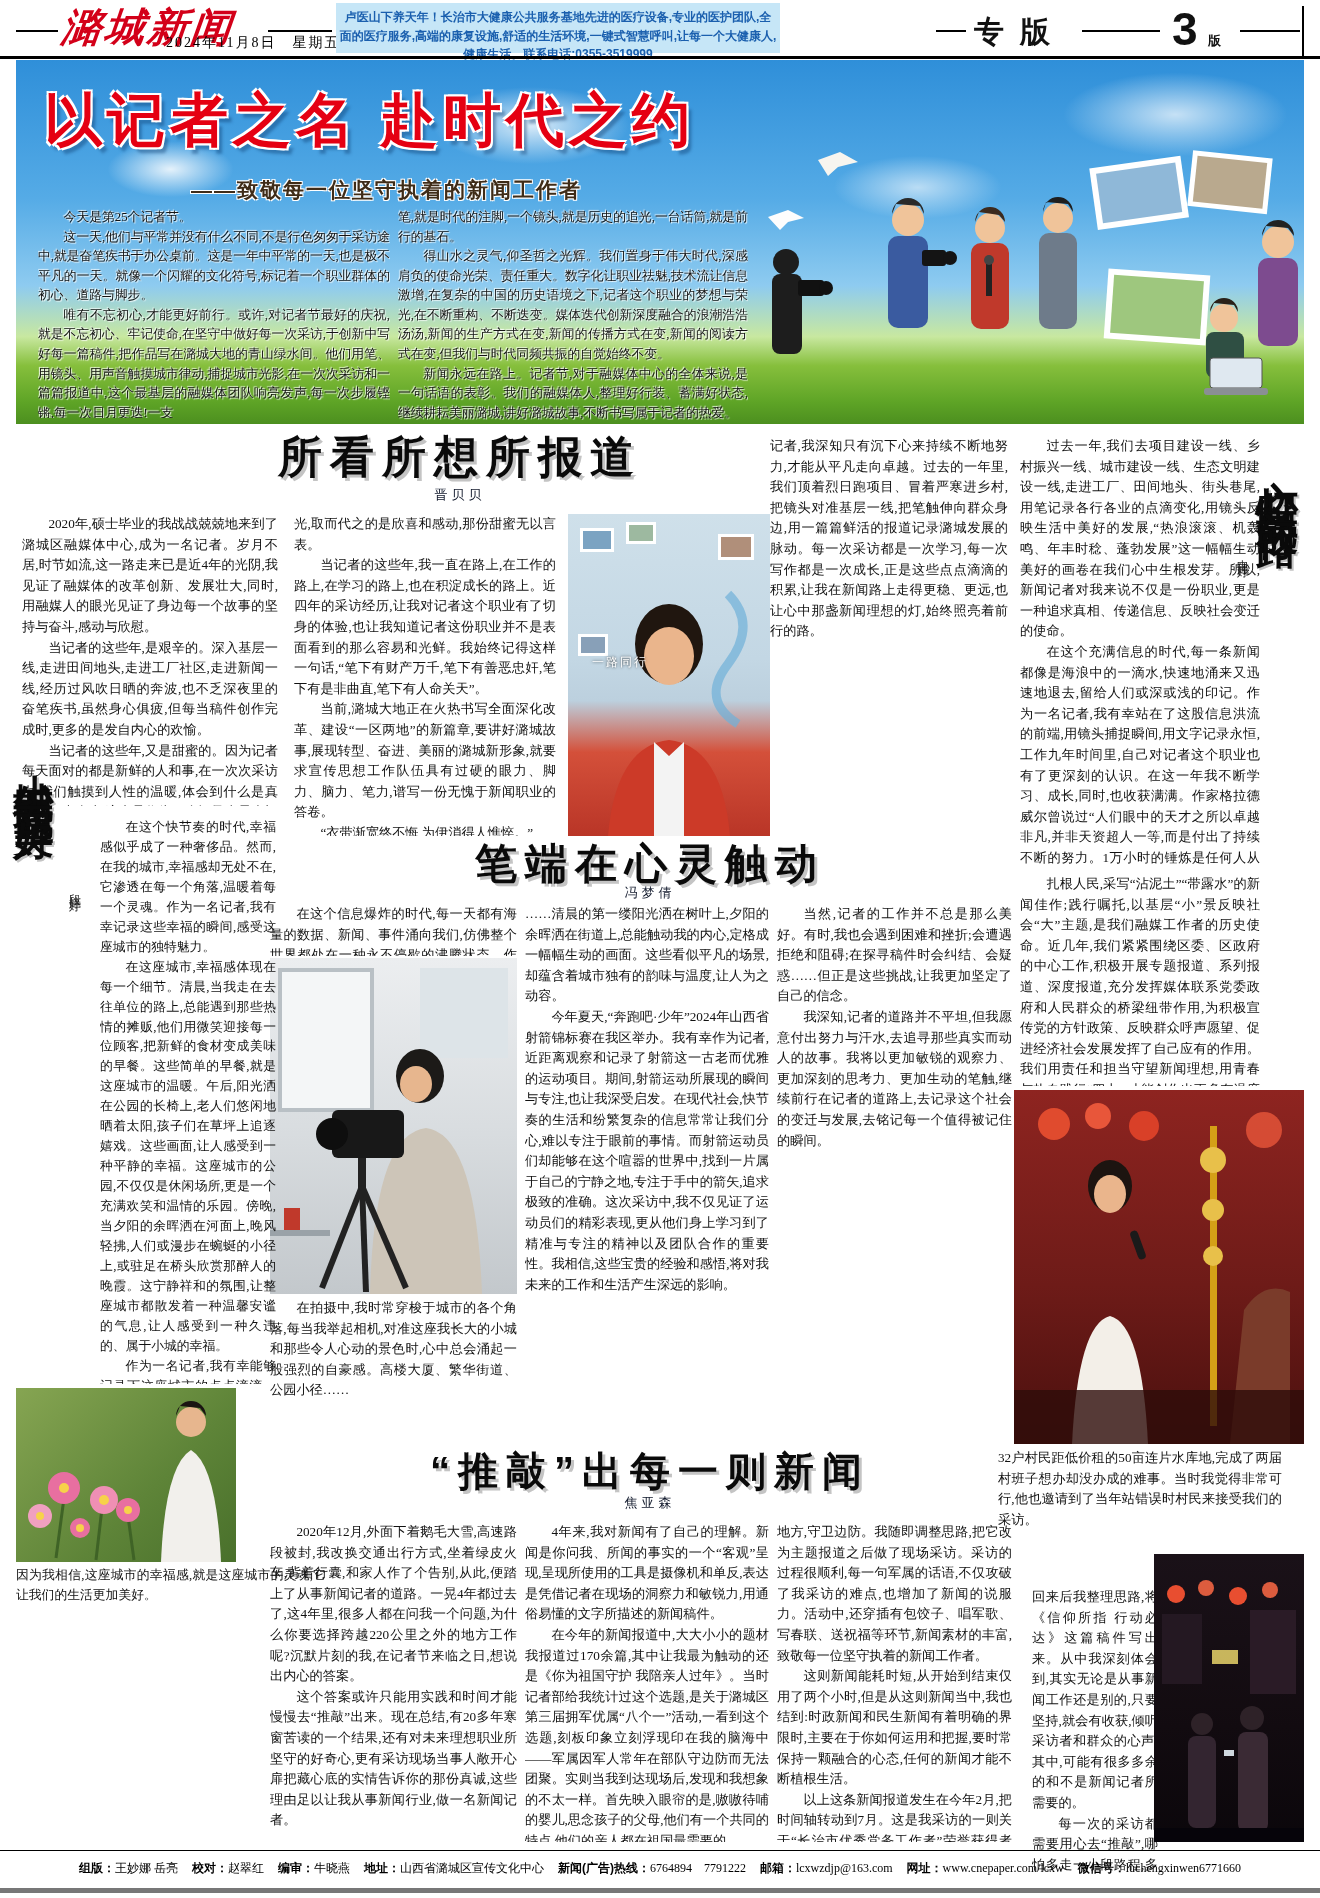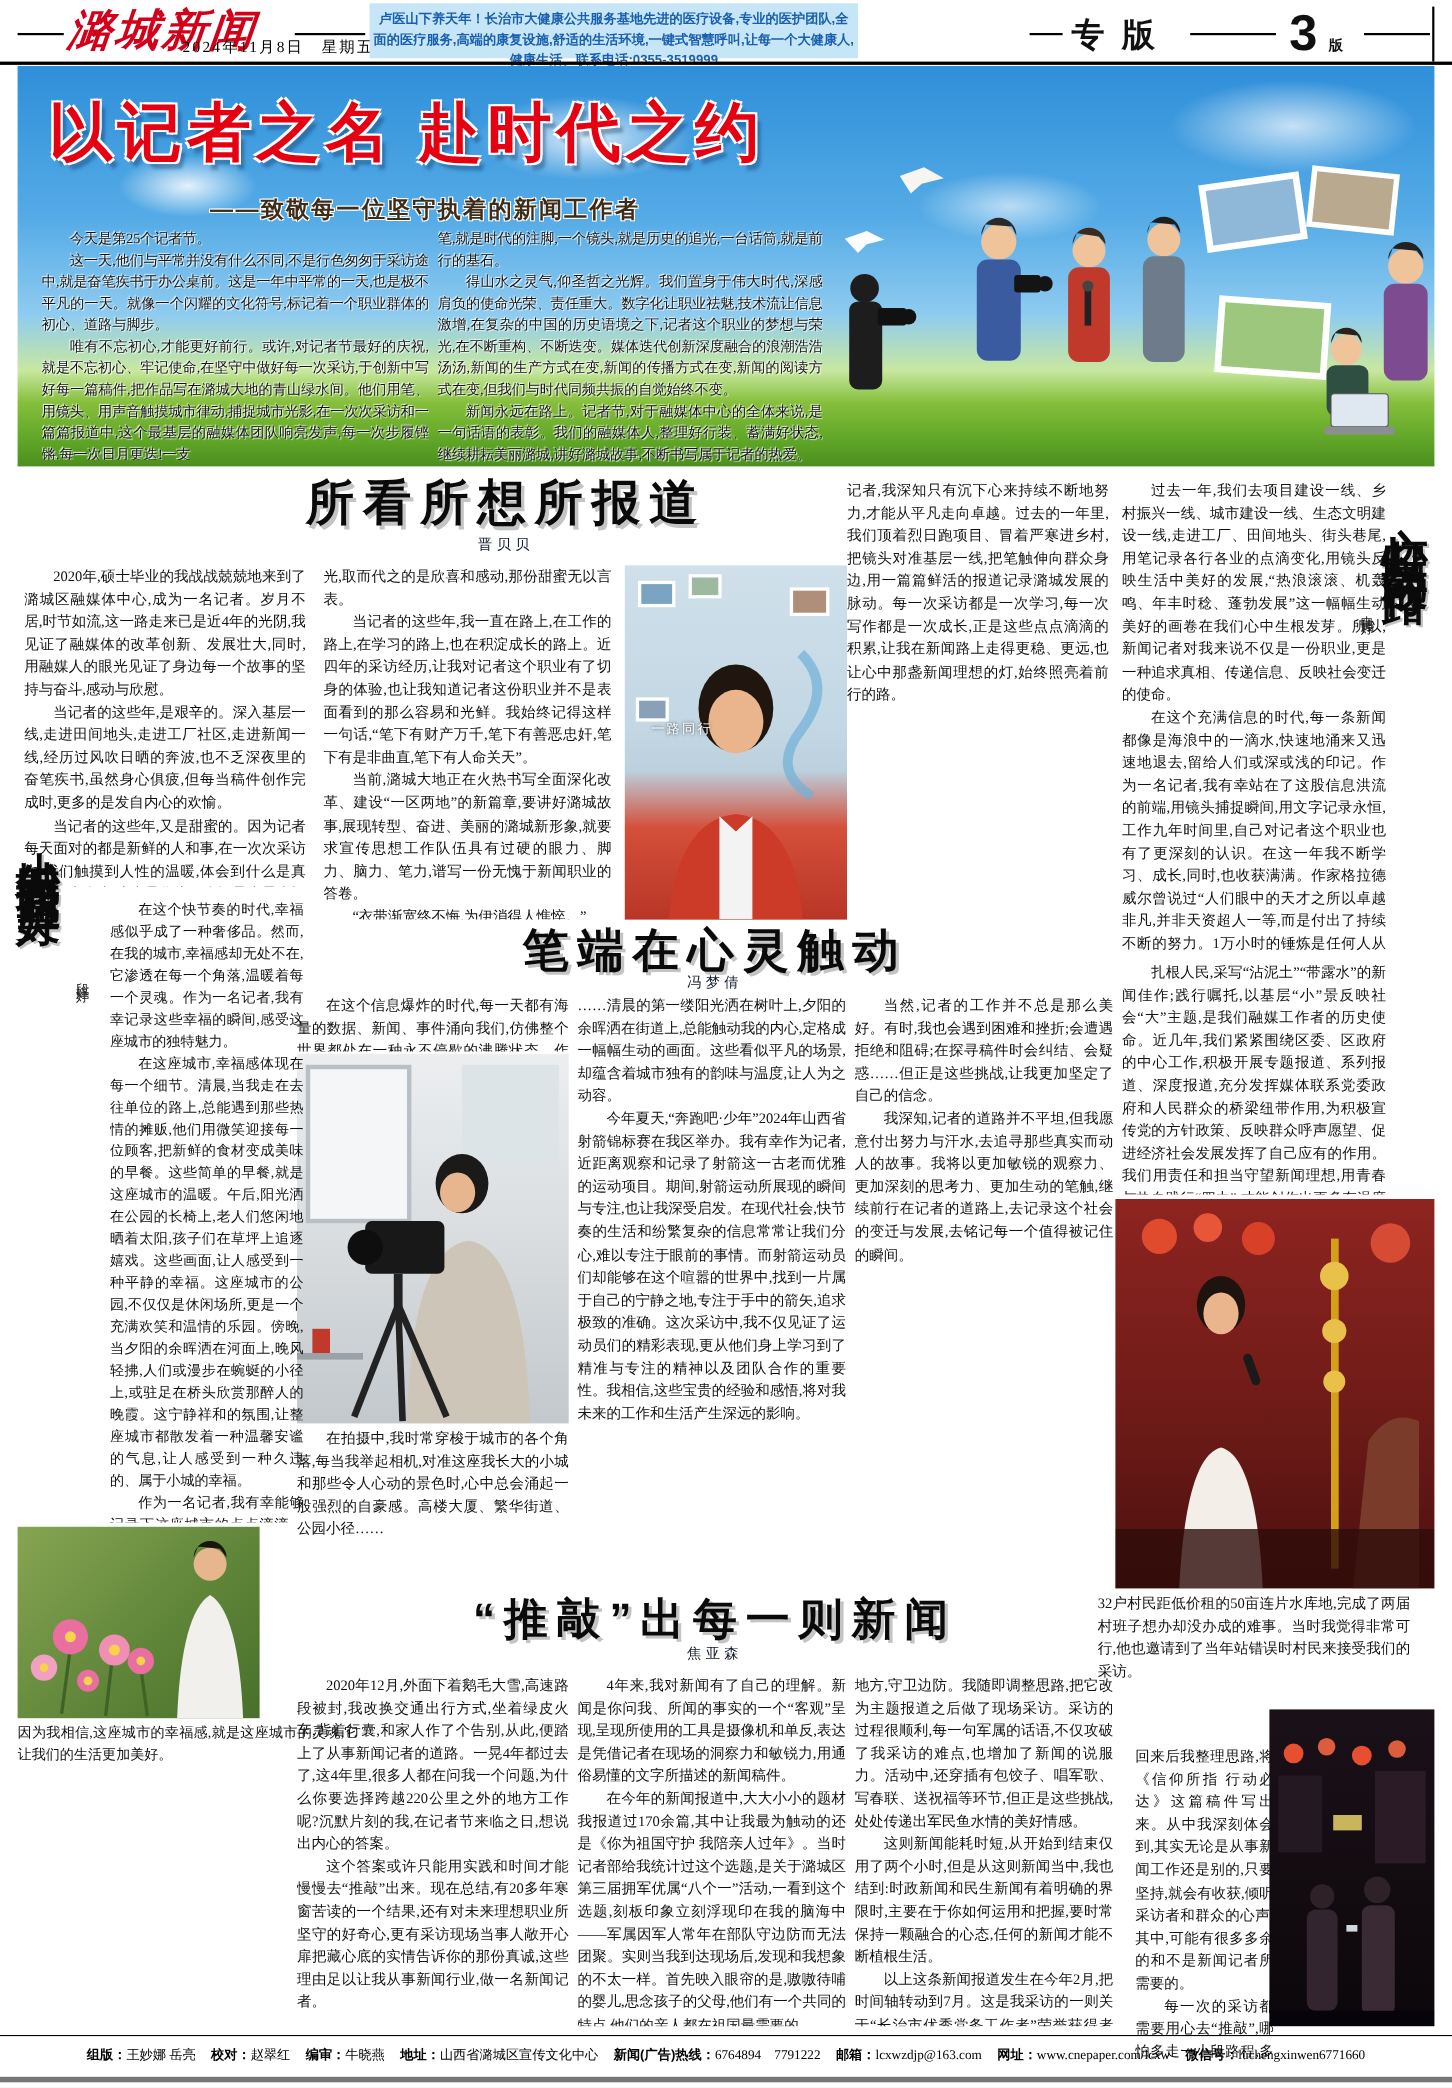--- a/index.html
+++ b/index.html
@@ -272,21 +272,21 @@
   <div class="abs byline" style="left:340px;top:1494px;width:620px;">焦亚森</div>
   <div class="abs col" style="left:270px;top:1522px;width:247px;height:320px;">
       <p>2020年12月,外面下着鹅毛大雪,高速路段被封,我改换交通出行方式,坐着绿皮火车,背着行囊,和家人作了个告别,从此,便踏上了从事新闻记者的道路。一晃4年都过去了,这4年里,很多人都在问我一个问题,为什么你要选择跨越220公里之外的地方工作呢?沉默片刻的我,在记者节来临之日,想说出内心的答案。</p>
       <p>这个答案或许只能用实践和时间才能慢慢去“推敲”出来。现在总结,有20多年寒窗苦读的一个结果,还有对未来理想职业所坚守的好奇心,更有采访现场当事人敞开心扉把藏心底的实情告诉你的那份真诚,这些理由足以让我从事新闻行业,做一名新闻记者。</p>
     </div>
   <div class="abs col" style="left:525px;top:1522px;width:244px;height:320px;">
       <p>4年来,我对新闻有了自己的理解。新闻是你问我、所闻的事实的一个“客观”呈现,呈现所使用的工具是摄像机和单反,表达是凭借记者在现场的洞察力和敏锐力,用通俗易懂的文字所描述的新闻稿件。</p>
       <p>在今年的新闻报道中,大大小小的题材我报道过170余篇,其中让我最为触动的还是《你为祖国守护 我陪亲人过年》。当时记者部给我统计过这个选题,是关于潞城区第三届拥军优属“八个一”活动,一看到这个选题,刻板印象立刻浮现印在我的脑海中——军属因军人常年在部队守边防而无法团聚。实则当我到达现场后,发现和我想象的不太一样。首先映入眼帘的是,嗷嗷待哺的婴儿,思念孩子的父母,他们有一个共同的特点,他们的亲人都在祖国最需要的</p>
     </div>
   <div class="abs col cont" style="left:777px;top:1522px;width:235px;height:320px;">
-      <p>地方,守卫边防。我随即调整思路,把它改为主题报道之后做了现场采访。采访的过程很顺利,每一句军属的话语,不仅攻破了我采访的难点,也增加了新闻的说服力。活动中,还穿插有包饺子、唱军歌、写春联、送祝福等环节,但正是这些挑战,处处传递出军民鱼水情的美好情感。</p>
+      <p>地方,守卫边防。我随即调整思路,把它改为主题报道之后做了现场采访。采访的过程很顺利,每一句军属的话语,不仅攻破了我采访的难点,也增加了新闻的说服力。活动中,还穿插有包饺子、唱军歌、写春联、送祝福等环节,新闻素材的丰富,致敬每一位坚守执着的新闻工作者。</p>
       <p>这则新闻能耗时短,从开始到结束仅用了两个小时,但是从这则新闻当中,我也结到:时政新闻和民生新闻有着明确的界限时,主要在于你如何运用和把握,要时常保持一颗融合的心态,任何的新闻才能不断植根生活。</p>
       <p>以上这条新闻报道发生在今年2月,把时间轴转动到7月。这是我采访的一则关于“长治市优秀党务工作者”荣誉获得者的新闻。写人物特写的新闻我也在行,但这次挑选的主人公郭敏却让我有“眼前一亮”的感觉。采访的前一天晚上,我提前和他做了一个功课,把第二天要采访的问题一一列举。采访时,电话那头传来的声音……</p>
     </div>
   <div class="abs col cont" style="left:998px;top:1448px;width:284px;height:102px;">
       <p>32户村民距低价租的50亩连片水库地,完成了两届村班子想办却没办成的难事。当时我觉得非常可行,他也邀请到了当年站错误时村民来接受我们的采访。</p>
     </div>
   <div class="abs col cont" style="left:1032px;top:1554px;width:126px;height:288px;margin-top:33px;">
       <p>回来后我整理思路,将《信仰所指 行动必达》这篇稿件写出来。从中我深刻体会到,其实无论是从事新闻工作还是别的,只要坚持,就会有收获,倾听采访者和群众的心声,其中,可能有很多多余的和不是新闻记者所需要的。</p>
       <p>每一次的采访都需要用心去“推敲”,哪怕多走一小段路程,多打一个电话,也要把新闻做实做细,这正是新闻记者所需要的。</p>
     </div>

